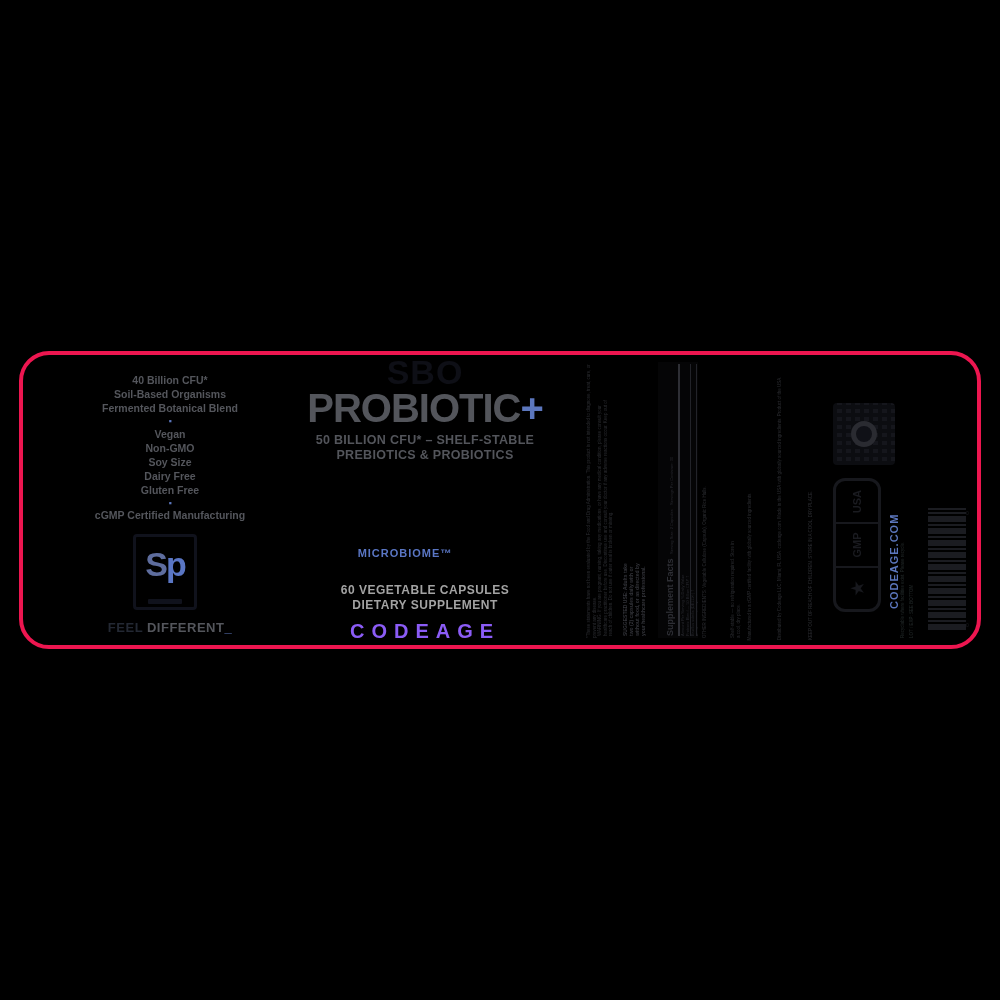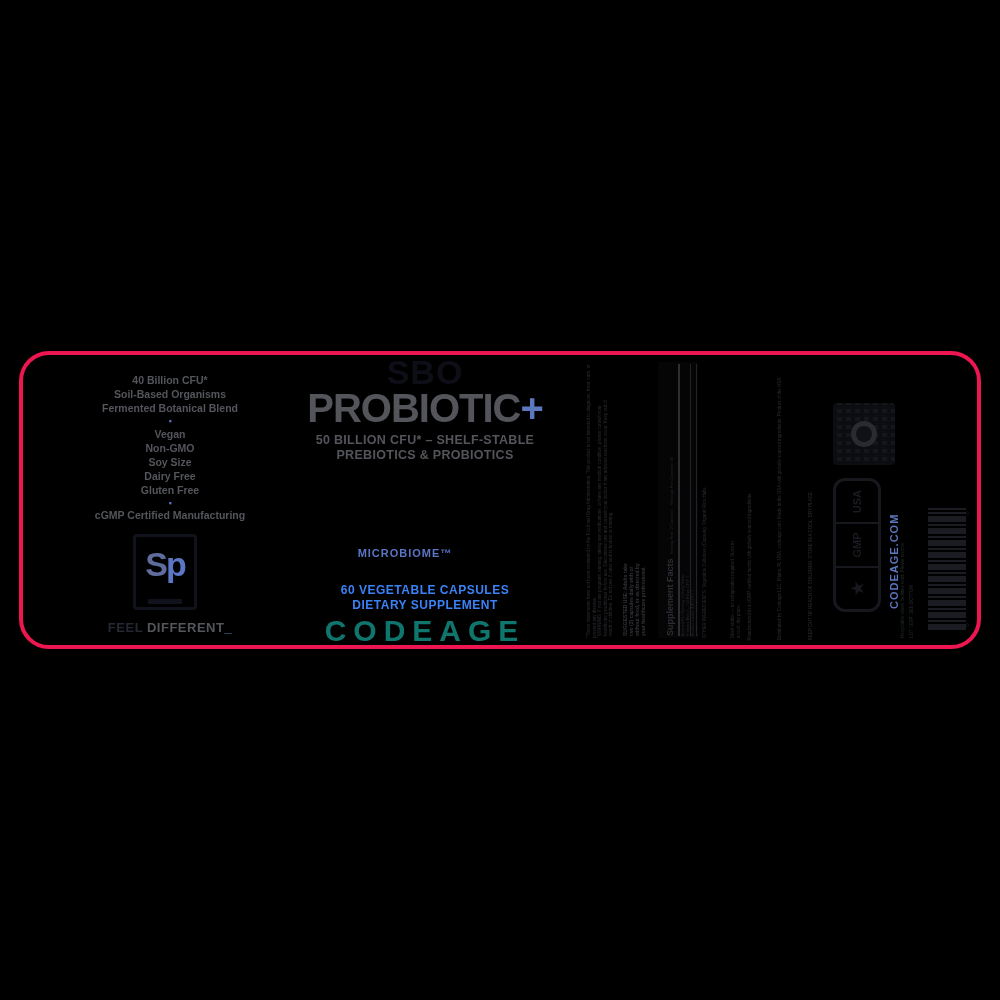--- a/index.html
+++ b/index.html
@@ -17,22 +17,22 @@
   #sp-letters .s{color:#5E6D9E;} #sp-letters .p{color:#5A76C4;}
   #sp-substrip{left:12px;bottom:3px;width:34px;height:5px;background:#10121C;border-radius:1px;}
   #tagline{left:40px;top:620px;width:260px;font-weight:bold;font-size:13px;letter-spacing:.5px;}
   #tagline .w1{color:#232833;} #tagline .w2{color:#54565C;} #tagline .cur{color:#5C77BE;}
   
   #brand-top{left:280px;top:355px;width:290px;color:#0E0F16;font-weight:bold;font-size:34px;letter-spacing:1px;line-height:34px;}
   #brand-main{left:270px;top:388px;width:310px;color:#53555B;font-weight:bold;font-size:40px;letter-spacing:-1px;line-height:40px;}
   #brand-main .plus{color:#5C77BE;}
   .subtitle{left:280px;width:290px;color:#53555B;font-weight:bold;font-size:12.5px;line-height:15px;letter-spacing:.3px;}
   #collection{left:280px;top:547px;width:250px;color:#5A76C4;font-weight:bold;font-size:11px;letter-spacing:1px;}
-  .caps-line{left:280px;width:290px;color:#3b82f6;font-weight:bold;font-size:12px;line-height:14px;letter-spacing:.5px;}
-  #wordmark{left:280px;top:616px;width:290px;color:#0f766e;font-weight:bold;font-size:30px;letter-spacing:7px;line-height:30px;}
+  .caps-line{left:280px;width:290px;color:#a3a3a3;font-weight:bold;font-size:12px;line-height:14px;letter-spacing:.5px;}
+  #wordmark{left:280px;top:616px;width:290px;color:#8b5cf6;font-weight:bold;font-size:20px;letter-spacing:7px;line-height:30px;}
   
   .strip{overflow:visible;}
   .rot{position:absolute;left:50%;top:50%;transform:translate(-50%,-50%) rotate(-90deg);}
   .tiny{color:#2B2C31;font-size:4.5px;line-height:5.5px;}
   .tiny-b{color:#33343a;font-weight:bold;font-size:5px;line-height:6px;}
   .teal{color:#232A2A;font-size:4.5px;line-height:5px;}
   
   #facts-inner{background:rgba(20,20,24,.25);color:#27282E;overflow:hidden;padding:1px 2px;box-sizing:border-box;}
   #facts-title{font-weight:bold;font-size:9px;color:#2E2F35;line-height:10px;}
   .facts-line{font-size:4px;line-height:4.8px;}

